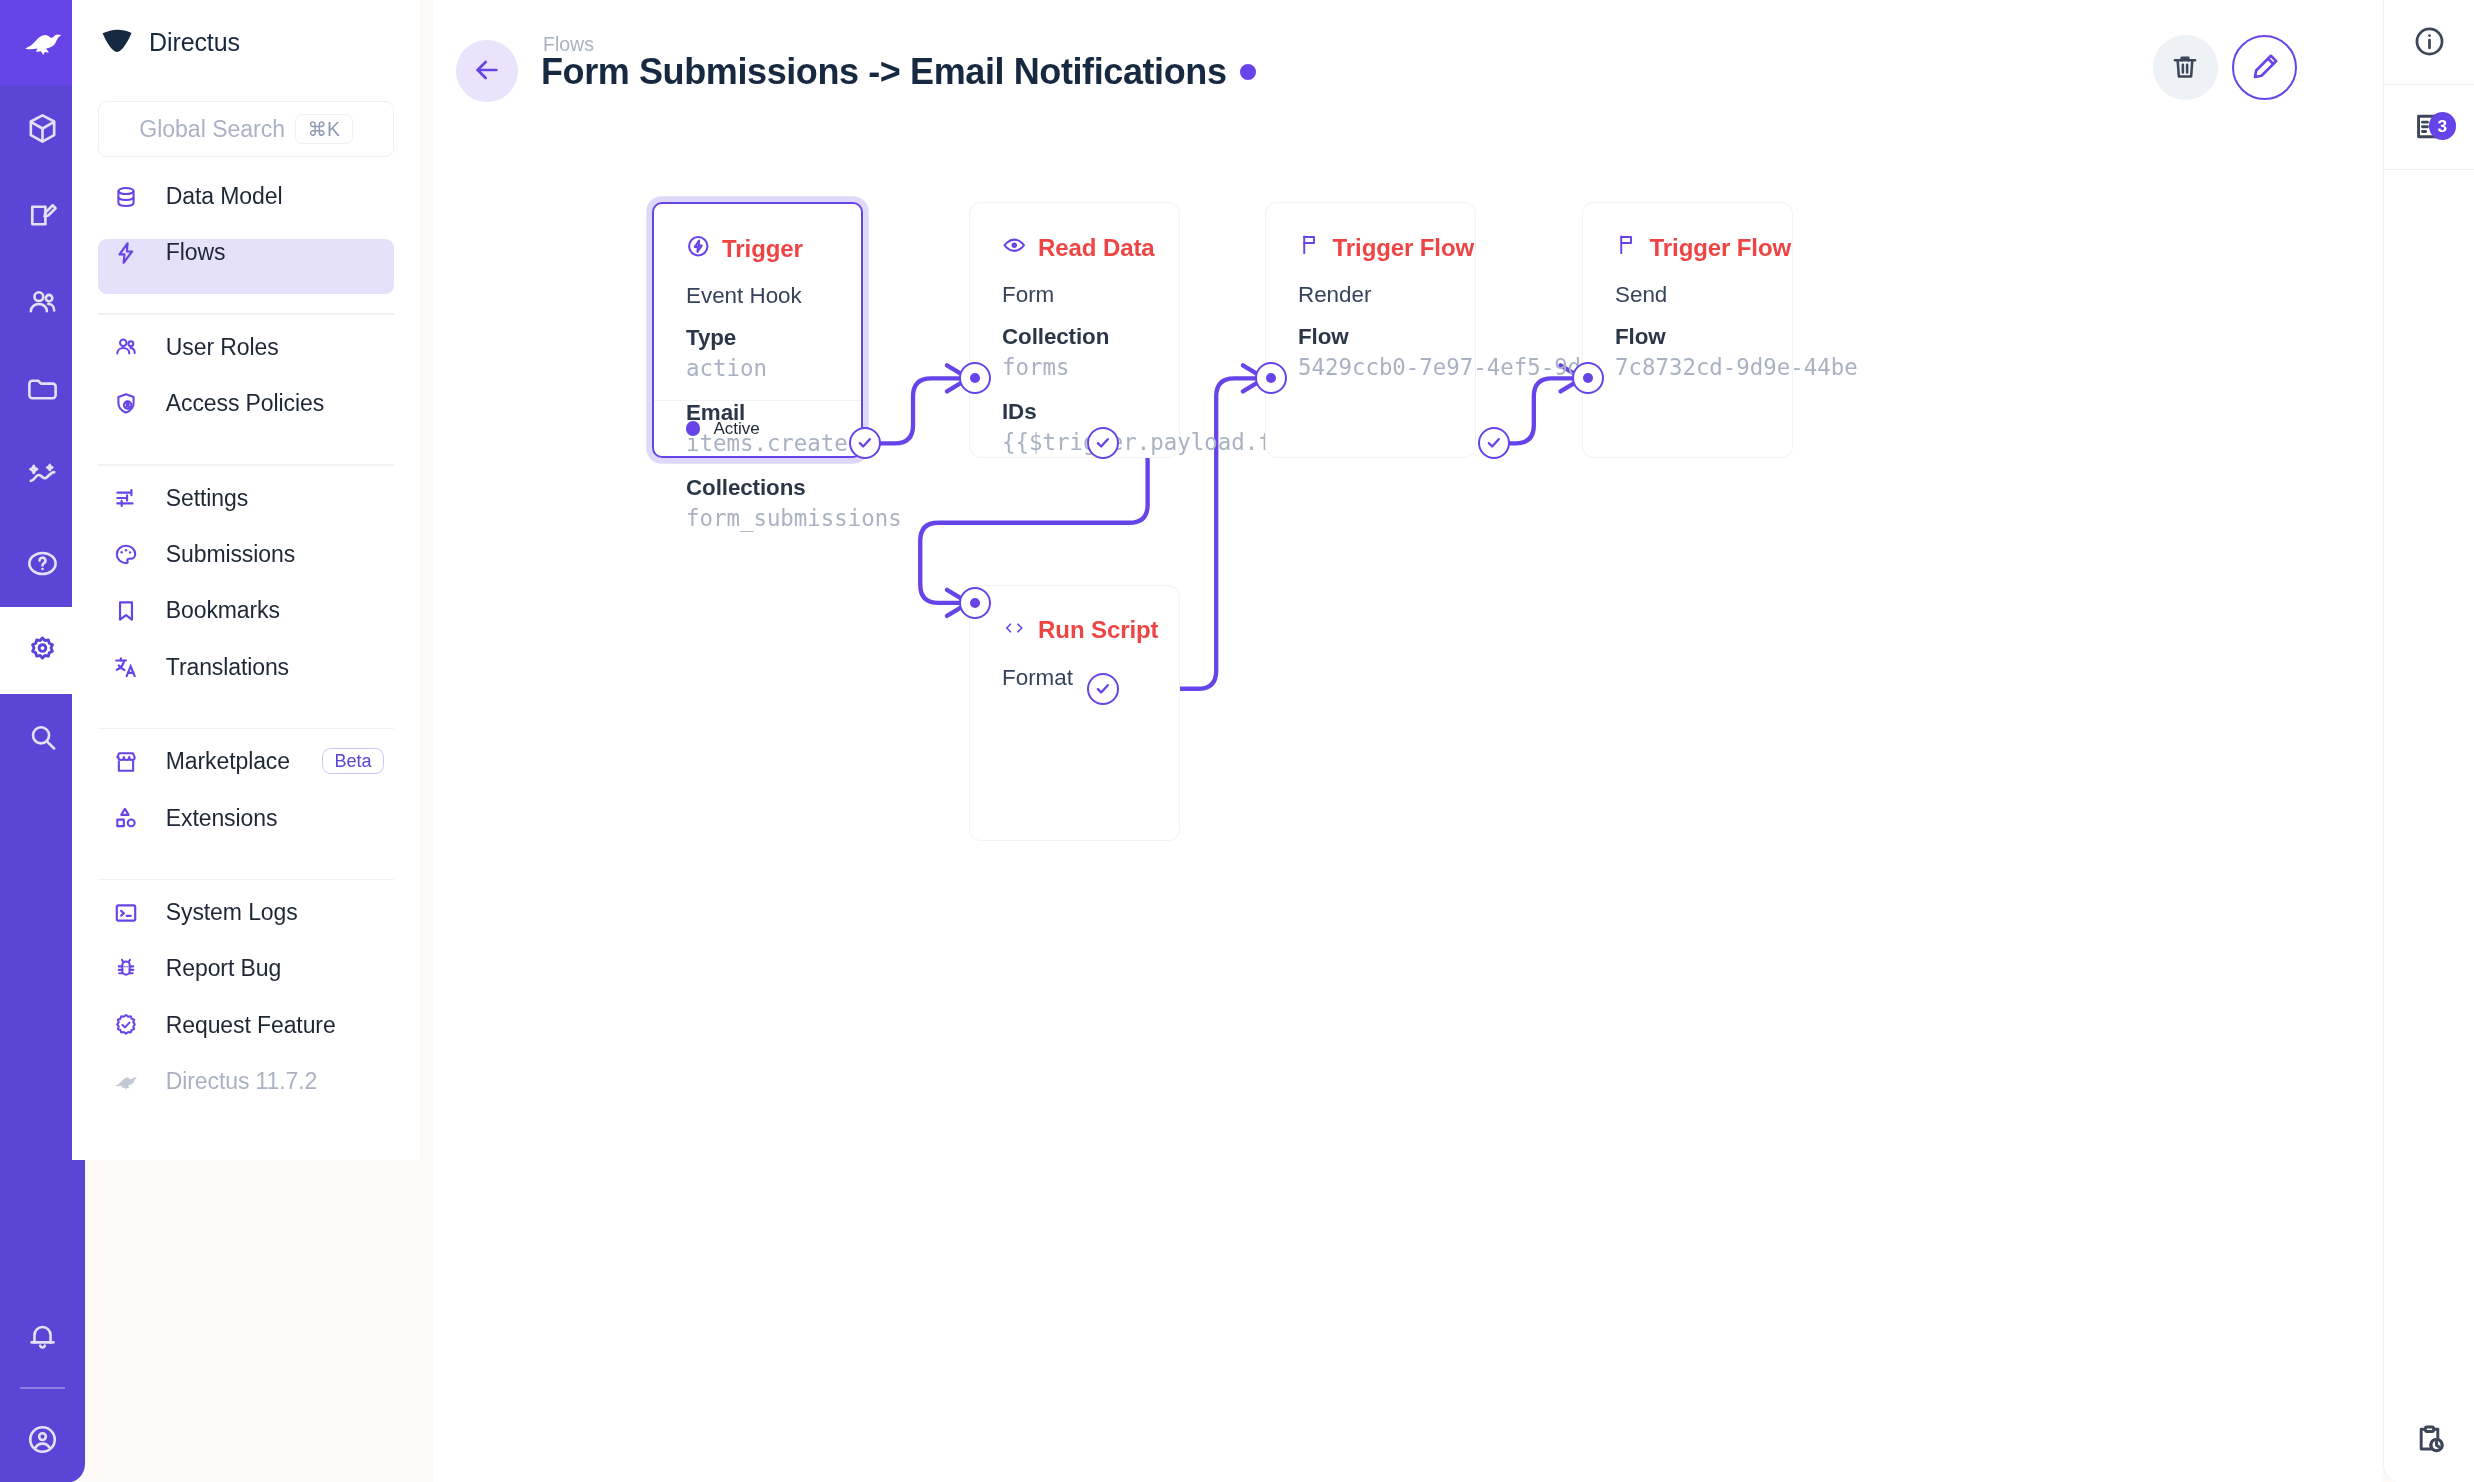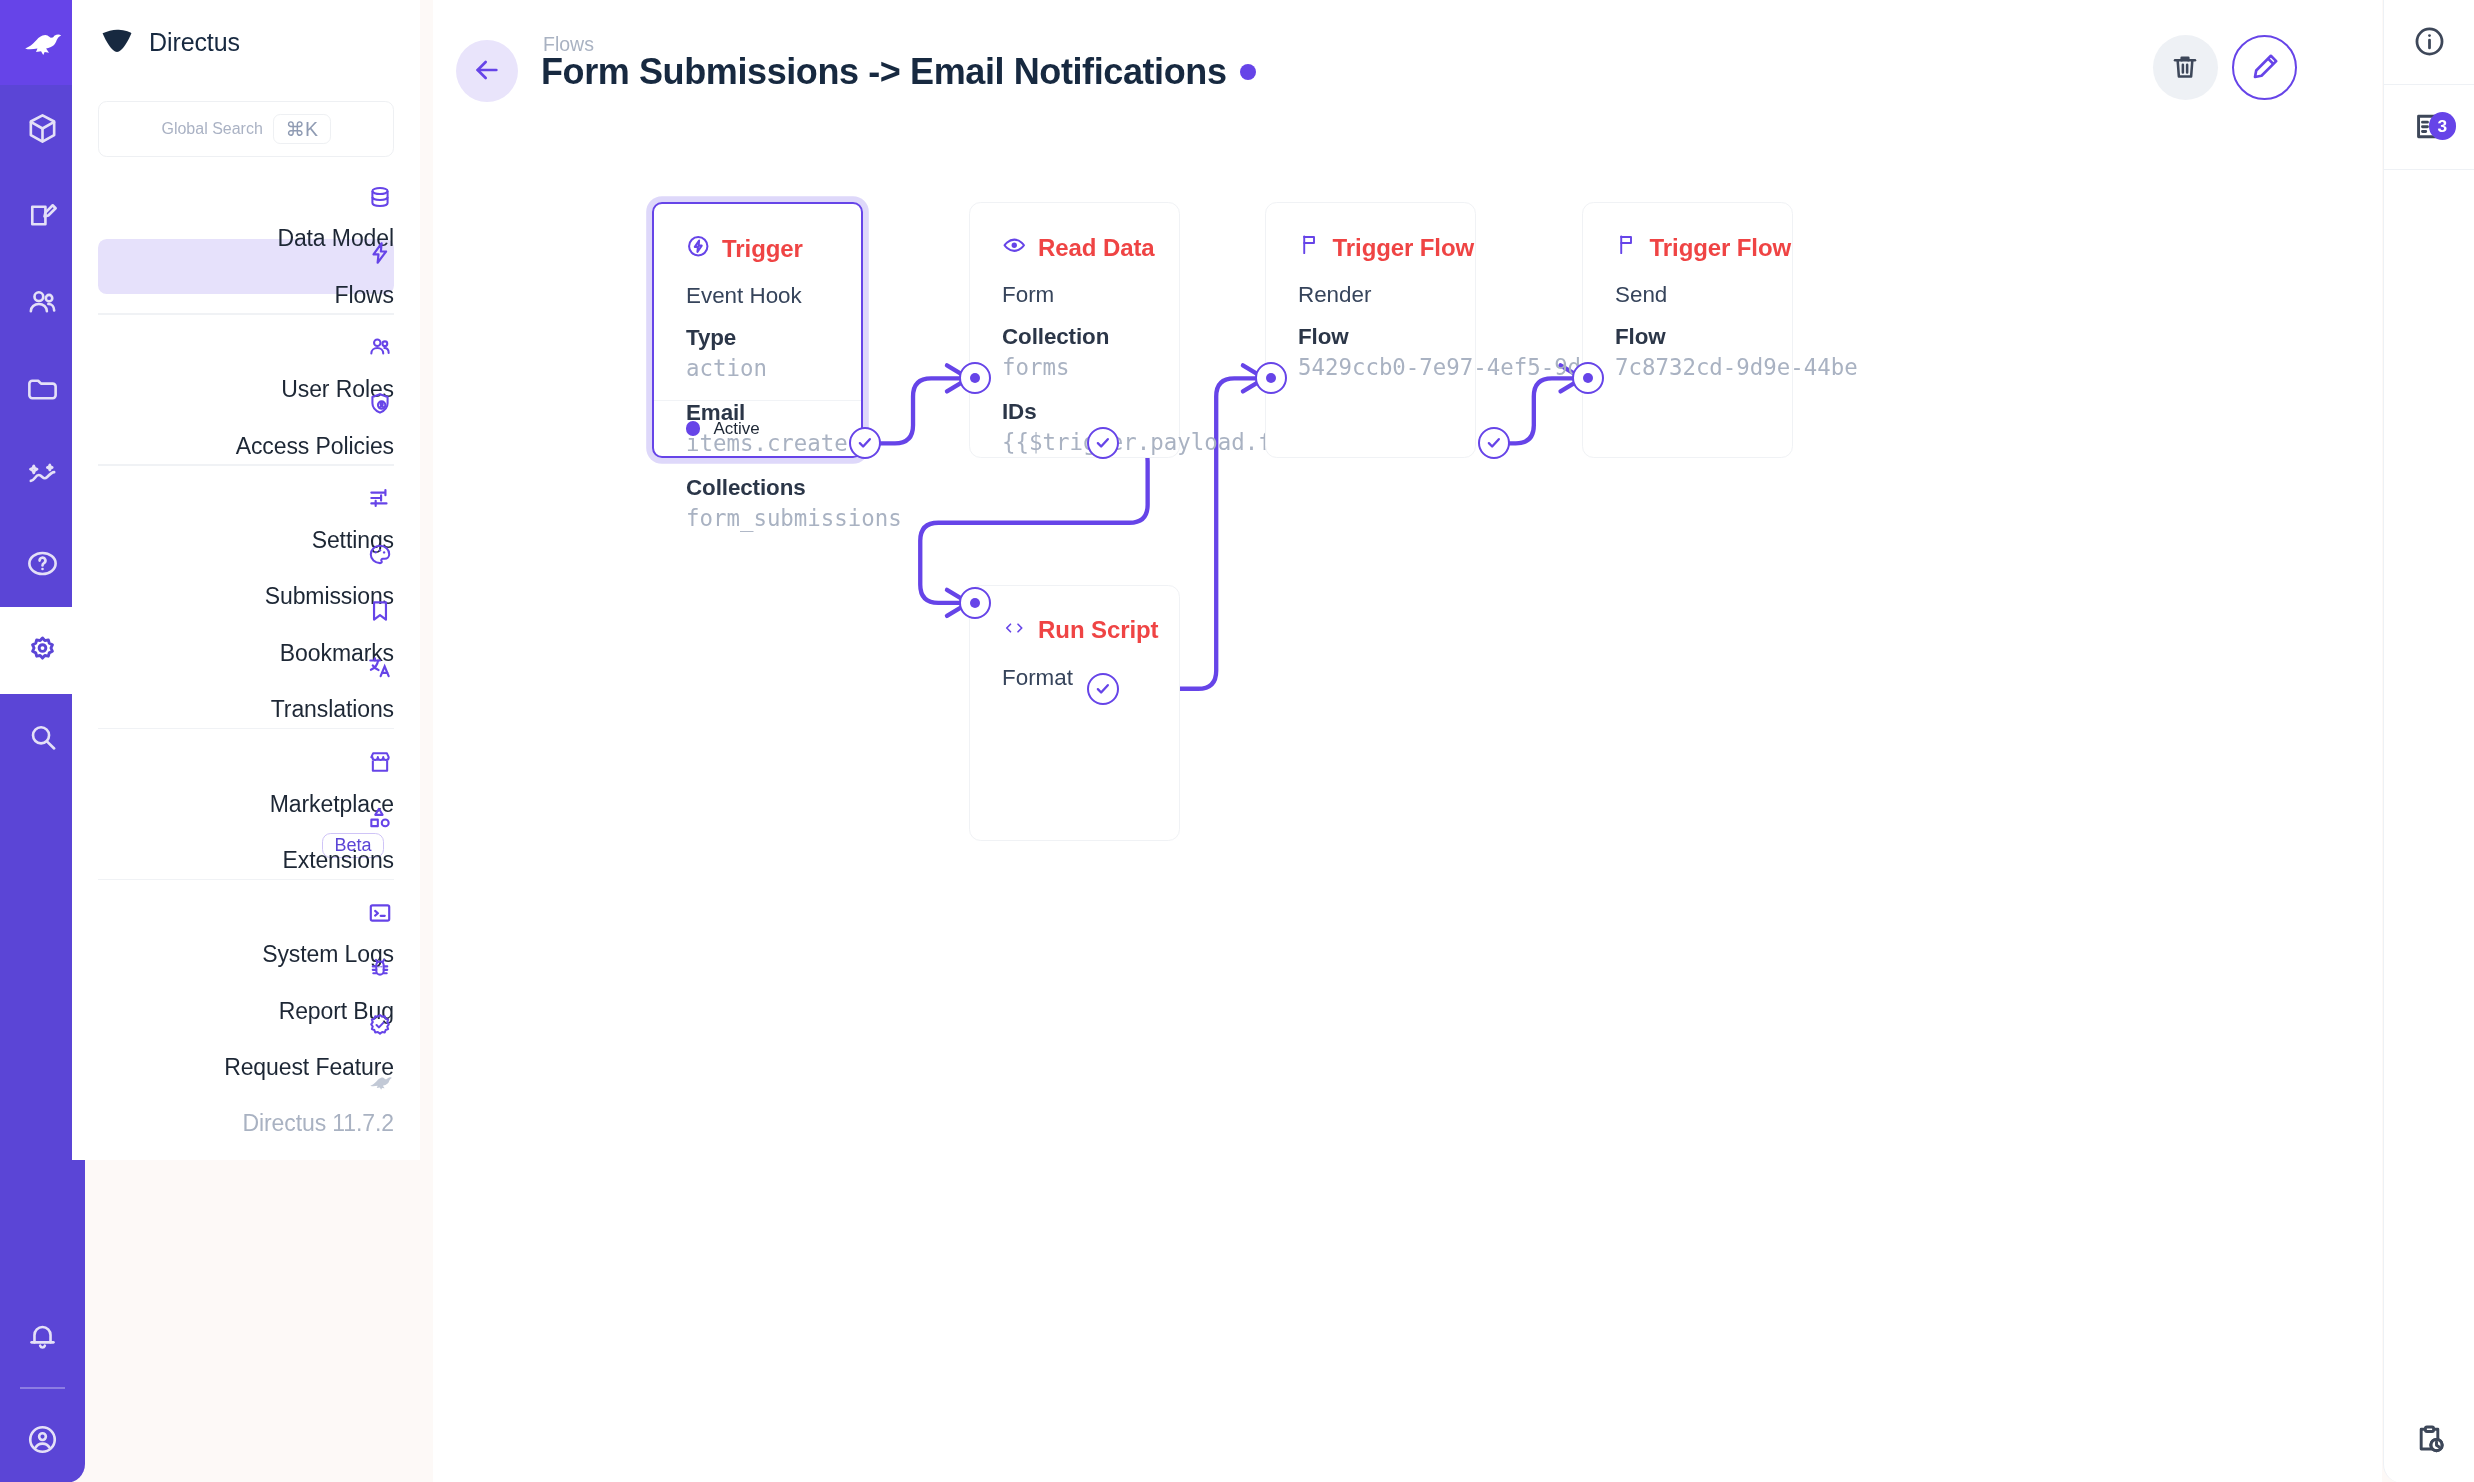--- a/index.html
+++ b/index.html
@@ -59,33 +59,32 @@
   }
   .sb-search {
     margin: 16px 26px 0 26px;
     height: 56px;
     border: 1.4px solid #eef0f3;
     border-radius: 8.7px;
     display: flex; align-items: center; justify-content: center;
     gap: 10px;
   }
   .sb-search-ph {
-    font-size: 16px; color: #aab2c4;
+    font-size: 23px; color: #aab2c4;
   }
   .sb-search-kbd {
     border: 1.4px solid #eef0f3; border-radius: 7.2px;
     padding: 2.9px 11.6px;
     font-size: 19.5px; color: #8f9bb3;
   }
   .sb-nav { padding: 26px 26px 0 26px; }
   .sb-item {
-    height: 55px; display: flex; align-items: flex-end;
-    gap: 15px; padding-left: 14.4px; border-radius: 8.7px;
+    height: 55px; display: flex; align-items: flex-start;
+    gap: 26px; padding-left: 14.4px; border-radius: 8.7px;
     margin-bottom: 1.4px;
-    flex-direction: column;
   }
   .sb-item.selected { background: #e6e1fb; }
   .sb-item-label {
     font-size: 23px; color: #1d2735; letter-spacing: -0.1px;
     white-space: nowrap;
   }
   .sb-item.muted .sb-item-label { color: #a9b2c2; }
   .sb-ico { width: 27.4px; height: 27.4px; flex: 0 0 27.4px; display:flex; align-items:center; justify-content:center;}
   .sb-divider {
     height: 1.4px; background: #f0f2f5;

